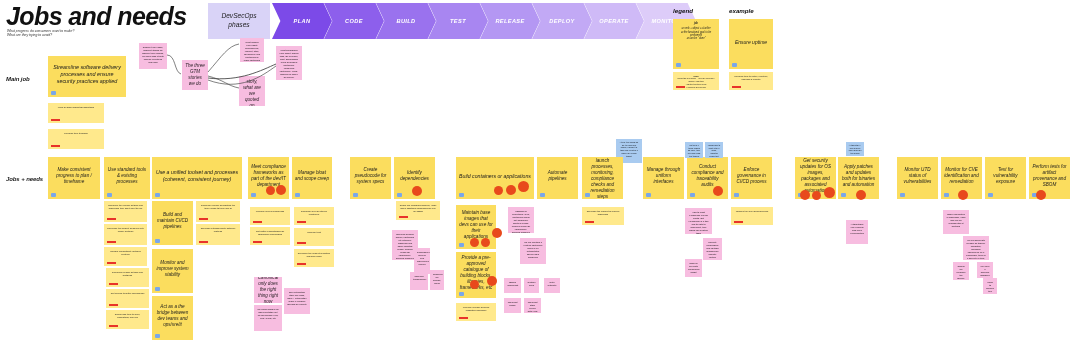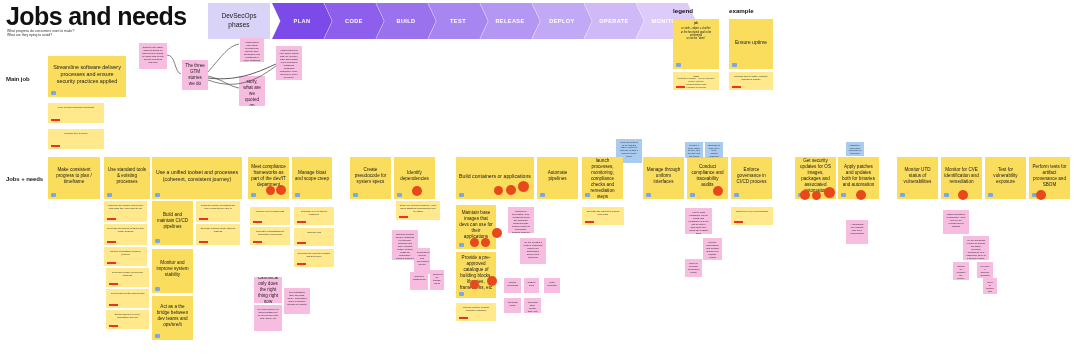--- a/index.html
+++ b/index.html
@@ -2,21 +2,21 @@
 <html><head>
 <meta charset="utf-8">
 <style>
   * { box-sizing: border-box; margin: 0; padding: 0; }
   html, body {
     width: 1080px; height: 355px;
     background: #ffffff;
     font-family: "Liberation Sans", sans-serif;
     overflow: hidden;
   }
-  #board { position: relative; width: 857px; height: 355px; }
+  #board { position: relative; width: 857px; height: 355px; font-style: italic; }
 
   
   .page-title {
     position: absolute; left: 6px; top: 2px;
     font-size: 25px; font-weight: bold; color: #111; letter-spacing: -0.6px;
   }
   .subtitle {
     position: absolute; left: 7px;
     font-size: 3.4px; color: #333; line-height: 1.5;
   }

